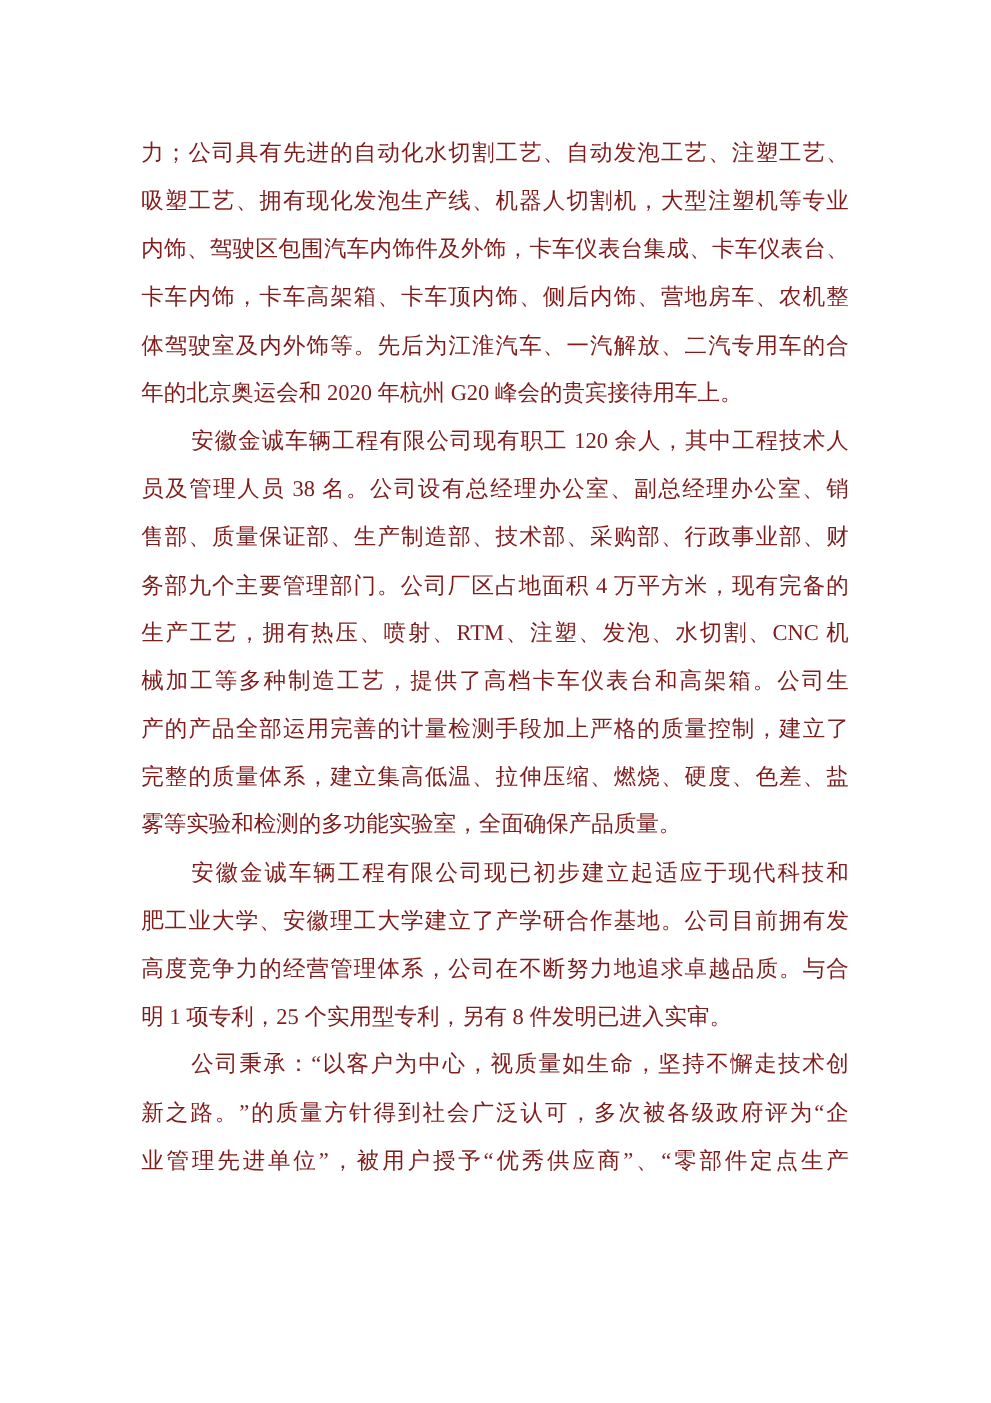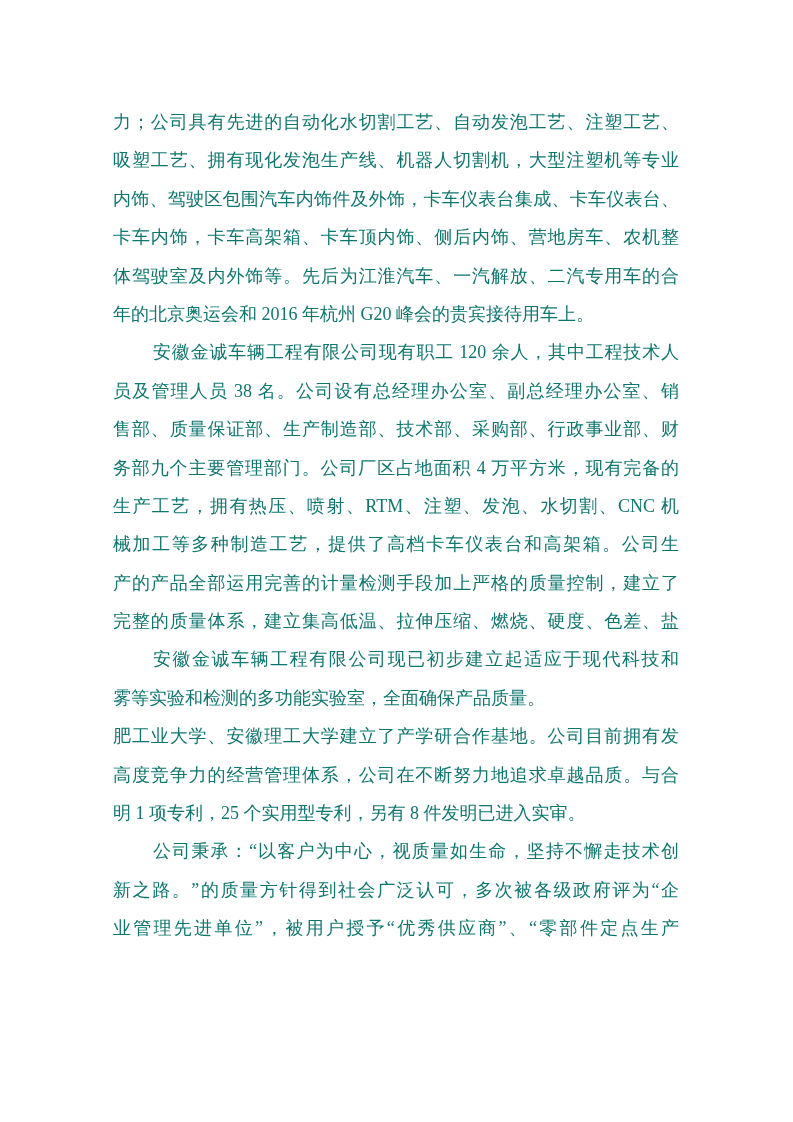--- a/index.html
+++ b/index.html
@@ -16,21 +16,21 @@
   }
   .text-block {
     position: absolute;
     left: 113px;
     top: 103px;
     width: 566px;
   }
   .line {
     font-family: "Liberation Serif", "DejaVu Serif", serif;
     font-size: 18px;
-    color: #0f766e;
+    color: #7f1d1d;
     height: 38.4px;
     line-height: 38.4px;
     overflow: hidden;
     text-align: justify;
     text-align-last: justify;
     white-space: normal;
   }
   .line.indent {
     text-indent: 40px;
   }
@@ -41,31 +41,31 @@
 </head>
 <body>
 
 <div class="page" style="background: rgb(255, 255, 255);">
   <div class="text-block" style="color: rgb(60, 60, 60);">
       <div class="line">力；公司具有先进的自动化水切割工艺、自动发泡工艺、注塑工艺、</div>
       <div class="line">吸塑工艺、拥有现化发泡生产线、机器人切割机，大型注塑机等专业</div>
       <div class="line">内饰、驾驶区包围汽车内饰件及外饰，卡车仪表台集成、卡车仪表台、</div>
       <div class="line">卡车内饰，卡车高架箱、卡车顶内饰、侧后内饰、营地房车、农机整</div>
       <div class="line">体驾驶室及内外饰等。先后为江淮汽车、一汽解放、二汽专用车的合</div>
-      <div class="line para-end">年的北京奥运会和 2016 年杭州 G20 峰会的贵宾接待用车上。</div>
+      <div class="line para-end">年的北京奥运会和 2020 年杭州 G20 峰会的贵宾接待用车上。</div>
       <div class="line indent">安徽金诚车辆工程有限公司现有职工 120 余人，其中工程技术人</div>
       <div class="line">员及管理人员 38 名。公司设有总经理办公室、副总经理办公室、销</div>
       <div class="line">售部、质量保证部、生产制造部、技术部、采购部、行政事业部、财</div>
       <div class="line">务部九个主要管理部门。公司厂区占地面积 4 万平方米，现有完备的</div>
       <div class="line">生产工艺，拥有热压、喷射、RTM、注塑、发泡、水切割、CNC 机</div>
       <div class="line">械加工等多种制造工艺，提供了高档卡车仪表台和高架箱。公司生</div>
       <div class="line">产的产品全部运用完善的计量检测手段加上严格的质量控制，建立了</div>
       <div class="line">完整的质量体系，建立集高低温、拉伸压缩、燃烧、硬度、色差、盐</div>
+      <div class="line para-end">雾等实验和检测的多功能实验室，全面确保产品质量。</div>
       <div class="line indent">安徽金诚车辆工程有限公司现已初步建立起适应于现代科技和</div>
-      <div class="line para-end">雾等实验和检测的多功能实验室，全面确保产品质量。</div>
       <div class="line">肥工业大学、安徽理工大学建立了产学研合作基地。公司目前拥有发</div>
       <div class="line">高度竞争力的经营管理体系，公司在不断努力地追求卓越品质。与合</div>
       <div class="line para-end">明 1 项专利，25 个实用型专利，另有 8 件发明已进入实审。</div>
       <div class="line indent">公司秉承：“以客户为中心，视质量如生命，坚持不懈走技术创</div>
       <div class="line">新之路。”的质量方针得到社会广泛认可，多次被各级政府评为“企</div>
       <div class="line">业管理先进单位”，被用户授予“优秀供应商”、“零部件定点生产</div>
     </div>
 </div>
 
 </body></html>

